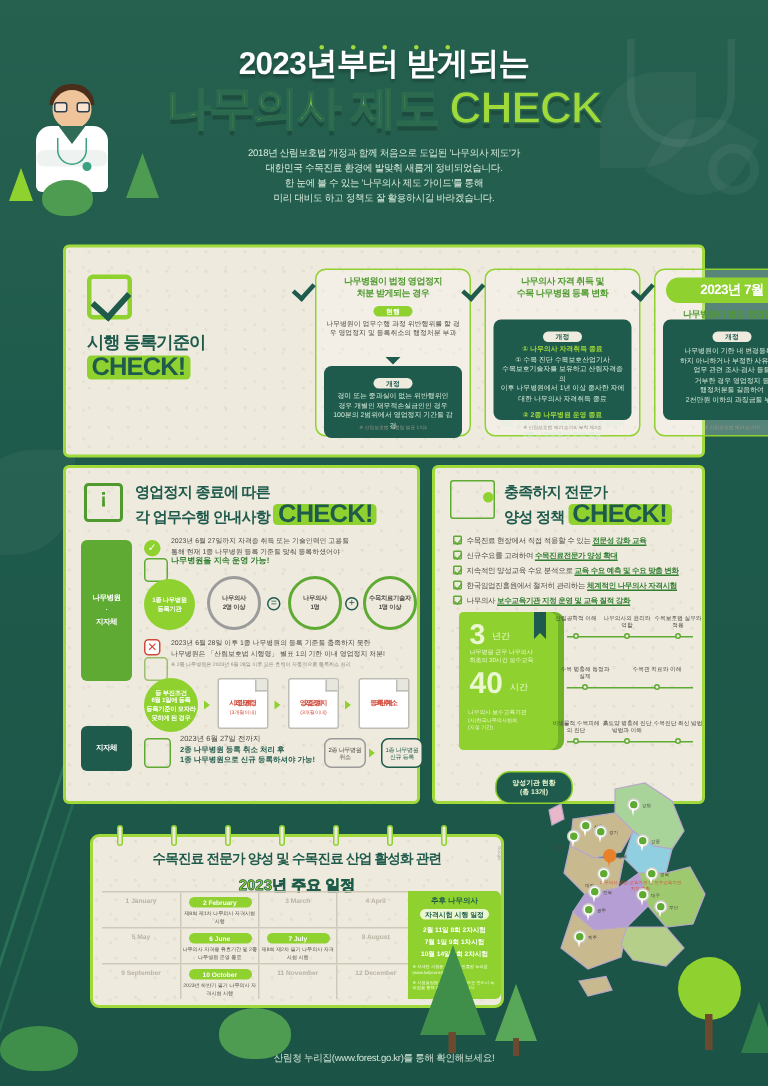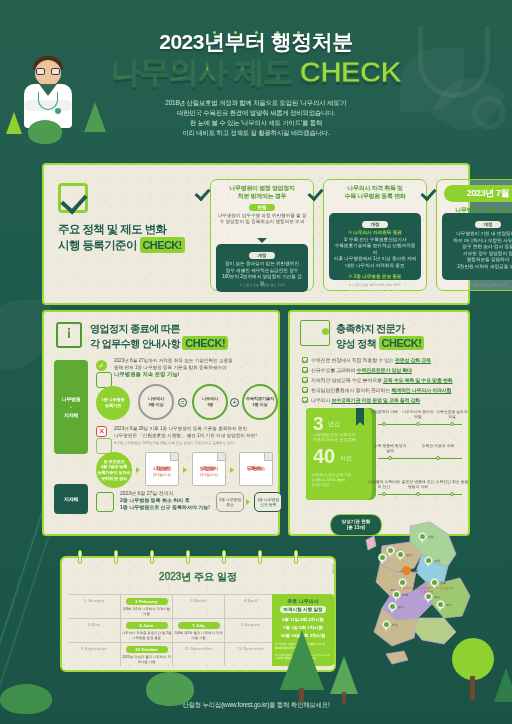--- a/index.html
+++ b/index.html
@@ -102,21 +102,21 @@
     position:relative; margin-bottom:8px;
   }
   .check-box::after{
     content:""; position:absolute; left:5px; top:3px; width:12px;height:19px;
     border:solid #1f5b4c; border-width:0 4px 4px 0; transform:rotate(42deg);
   }
   .s1-h1 { color:#1f5b4c; font-size:11.5px; font-weight:bold; letter-spacing:-.6px; line-height:16px;}
   .s1-h2 { color:#1f5b4c; font-size:11.5px; font-weight:bold; letter-spacing:-.6px; line-height:16px;}
   .badge-check {
     display:inline-block; background:#8fd22f; color:#1f5b4c; font-weight:bold;
-    padding:0 3px; border-radius:3px; font-size:11px;
+    padding:0 3px; border-radius:3px; font-size:17px;
   }
 
   .card {
     position:absolute; top:14px; width:104px; height:112px;
     border:1.6px solid #8fd22f; border-radius:7px; background:rgba(255,255,255,.25);
   }
   .card-tick {
     position:absolute; left:-13px; top:6px; width:9px; height:14px;
     border:solid #1f5b4c; border-width:0 3px 3px 0; transform:rotate(42deg);
   }
@@ -247,21 +247,21 @@
   .tl-line { position:absolute; height:1.2px; background:#5faa33; }
   .tl-dot { position:absolute; width:4px;height:4px;border-radius:50%;
     border:1.2px solid #5faa33; background:#efeade; }
   .tl-lab { position:absolute; text-align:center; font-size:3.8px; line-height:5px;
     color:#4b4a45; width:34px; }
 
   
   #sec4 { left:60px; top:556px; width:276px; height:116px; border-radius:6px; }
   .cal-head { text-align:center; padding-top:8px; }
   .cal-h1 { color:#1f5b4c; font-size:9px; font-weight:bold; letter-spacing:-.5px;}
-  .cal-h2 { margin-top:4px; color:#8fd22f; font-size:10px; font-weight:normal;
+  .cal-h2 { margin-top:4px; color:#8fd22f; font-size:10px; font-weight:bold;
     -webkit-text-stroke:.5px #1f5b4c; }
   .cal-grid { position:absolute; left:6px; top:36px; width:264px; }
   .cal-row { display:flex; border-top:1px solid #cfc9ba; height:24px; }
   .cal-cell { width:52px; padding-top:3px; position:relative; }
   .cal-cell + .cal-cell { border-left:1px solid #cfc9ba; }
   .m-lab { text-align:center; font-size:4.4px; color:#b9b3a4; font-weight:bold; }
   .m-lab.on {
     background:#8fd22f; color:#ffffff; border-radius:7px; width:42px;
     margin:0 auto; padding:1px 0;
   }
@@ -318,21 +318,21 @@
   <div class="bg-circle" style="right:6px; top:96px; width:34px; height:34px;"></div>
   <div class="bg-leaf" style="left:-20px; top:300px; width:70px; height:70px;"></div>
   <div class="divider-line" style="left:16px; top:470px; width:2px; height:240px; transform:rotate(18deg); opacity:.7;"></div>
   <div class="divider-line" style="left:30px; top:470px; width:2px; height:240px; transform:rotate(18deg); opacity:.5;"></div>
 
   <div class="header">
     <div class="steth-deco"></div>
     <div class="dots">
       <span></span><span></span><span></span><span></span><span></span>
     </div>
-    <div class="title-top">2023년부터 행정처분</div>
+    <div class="title-top">2023년부터 받게되는</div>
     <div class="title-main">나무의사 제도 CHECK</div>
     <div class="title-sub">
       <div>2018년 산림보호법 개정과 함께 처음으로 도입된 '나무의사 제도'가</div>
       <div>대한민국 수목진료 환경에 발맞춰 새롭게 정비되었습니다.</div>
       <div>한 눈에 볼 수 있는 '나무의사 제도 가이드'를 통해</div>
       <div>미리 대비도 하고 정책도 잘 활용하시길 바라겠습니다.</div>
     </div>
 
     <div class="doctor">
       <div class="doc-hair"></div>
@@ -349,21 +349,20 @@
     </div>
 
     <div class="tree" style="--w:11px;--h:30px;--c:#4e9b52; left:84px; top:102px;"></div>
     <div class="tree" style="--w:8px;--h:22px;--c:#8fd22f; left:6px; top:112px;"></div>
     <div class="blob" style="left:28px; top:120px; width:34px;height:24px; background:#4e9b52;"></div>
   </div>
 
   <div class="panel" id="sec1">
     <div class="s1-left">
       <div class="check-box"></div>
-      <div class="s1-h1">주요 정책 및 제도 변화</div>
       <div class="s1-h2">
         <span>시행 등록기준이 </span><span class="badge-check">CHECK!</span>
       </div>
     </div>
 
     <div class="card" style="left:166px;">
       <div class="card-tick"></div>
       <div class="card-title">
         <div>나무병원이 법정 영업정지</div>
         <div>처분 받게되는 경우</div>
@@ -593,20 +592,21 @@
     <div class="tl-dot" style="left:92px; top:180px;"></div>
     <div class="tl-dot" style="left:126px; top:180px;"></div>
     <div class="tl-dot" style="left:160px; top:180px;"></div>
     <div class="tl-lab" style="left:77px; top:168px;">비생물적 수목피해의 진단</div>
     <div class="tl-lab" style="left:111px; top:168px;">흙토양 병충해 진단방법과 이해</div>
     <div class="tl-lab" style="left:145px; top:168px;">수목진단 최신 방법</div>
   </div>
 
   <div class="panel" id="sec4">
     <div class="cal-head">
+      <div class="cal-h1">수목진료 전문가 양성 및 수목진료 산업 활성화 관련</div>
       <div class="cal-h2">2023년 주요 일정</div>
     </div>
 
     <div class="cal-grid">
       <div class="cal-row">
         <div class="cal-cell">
           <div class="m-lab"><span>1</span> <span>January</span></div>
           <div class="m-note"></div>
         </div>
         <div class="cal-cell">

